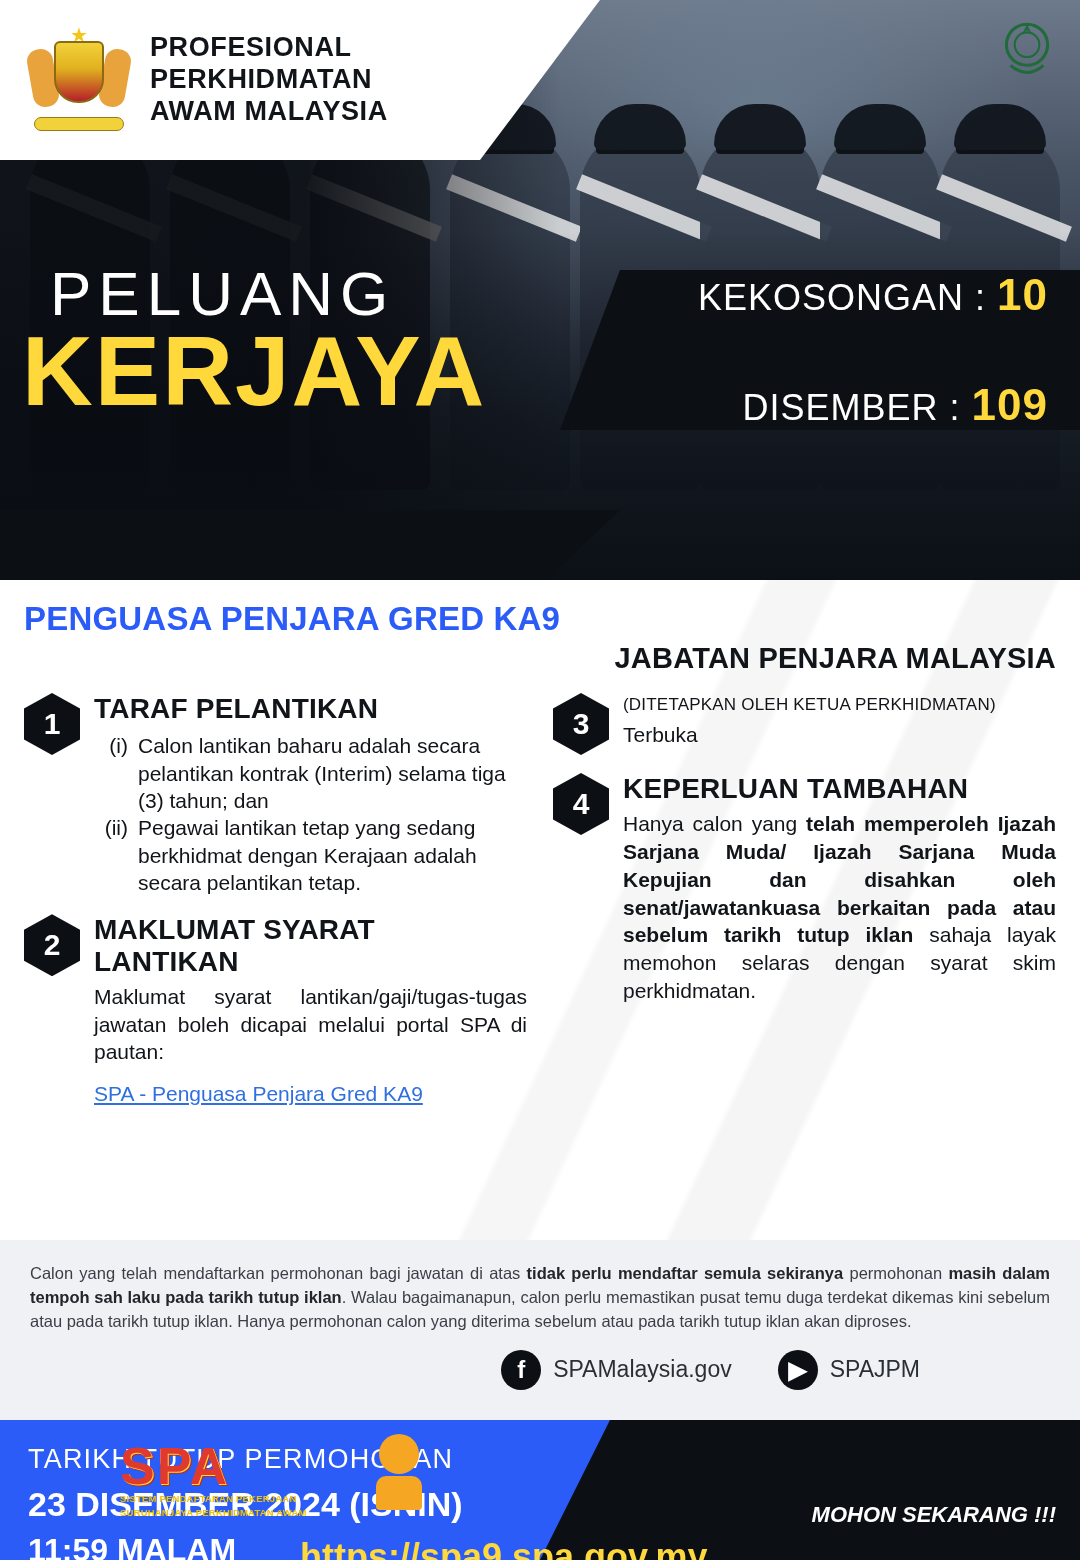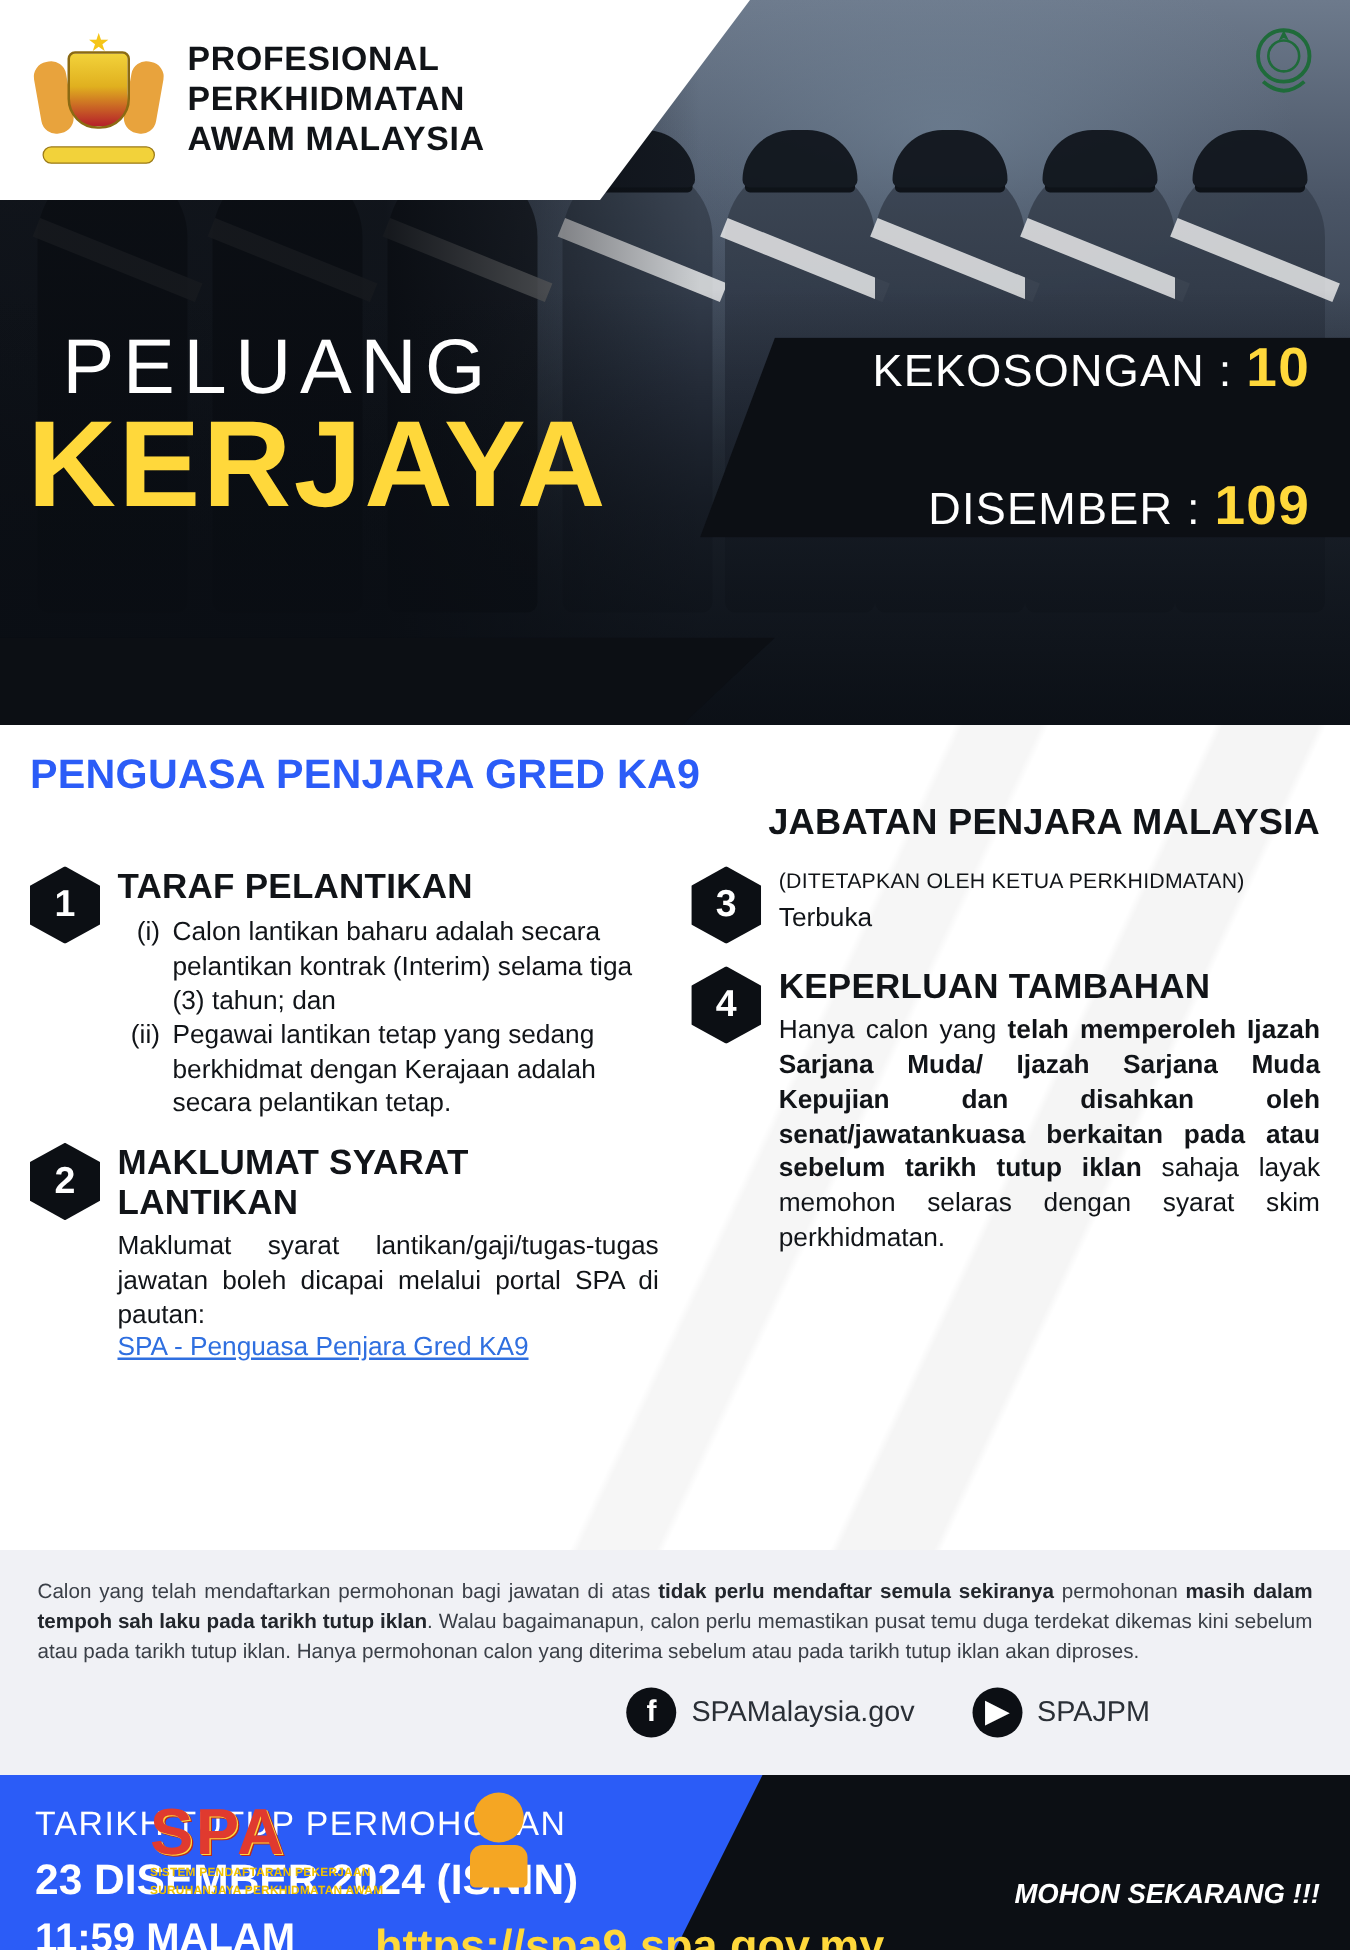--- a/index.html
+++ b/index.html
@@ -149,21 +149,21 @@
   .sec-sub { font-size: 17px; color: #111418; letter-spacing: .2px; margin-top: 2px; }
   .sec-p { font-size: 21px; color: #111418; line-height: 1.32; text-align: justify; margin-top: 6px; }
   .sec-p b { font-weight: 800; }
 
   .romans { margin-top: 8px; }
   .roman-row { display: flex; gap: 10px; font-size: 21px; color: #111418; line-height: 1.3; }
   .roman-row .rn { width: 34px; flex: 0 0 auto; text-align: right; }
   .roman-row .rt { flex: 1 1 auto; }
 
   .link {
-    display: inline-block; margin-top: 0; font-size: 21px; color: #2f6fe0;
+    display: inline-block; margin-top: 16px; font-size: 21px; color: #2f6fe0;
     text-decoration: underline; cursor: pointer;
   }
 
   
   .note {
     position: relative; width: 1080px; height: 180px; background: #f0f1f5;
     padding: 22px 30px 0 30px;
   }
   .note p { font-size: 16.5px; line-height: 1.45; color: #3a3f47; text-align: justify; }
   .note p b { color: #22262c; }

